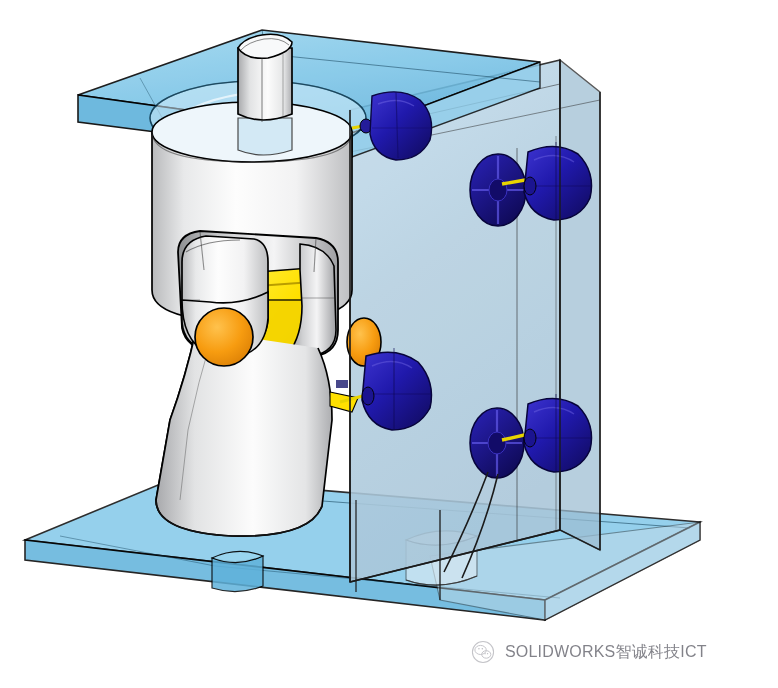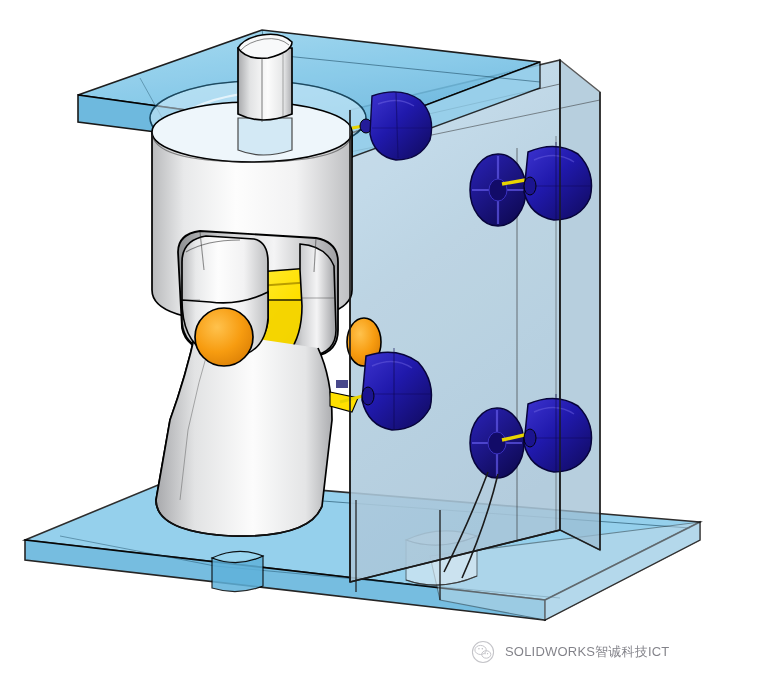--- a/index.html
+++ b/index.html
@@ -36,21 +36,21 @@
     opacity: 0.72;
   }
   #watermark .wm-logo {
     width: 26px;
     height: 26px;
     flex: 0 0 26px;
     opacity: 0.55;
   }
   #watermark .wm-text {
     font-family: "Liberation Sans", sans-serif;
-    font-size: 13px;
+    font-size: 16px;
     letter-spacing: 0.2px;
     color: #3b3b46;
     white-space: nowrap;
     opacity: 0.88;
   }
 </style>
 </head>
 <body>
 
 <div id="stage">

